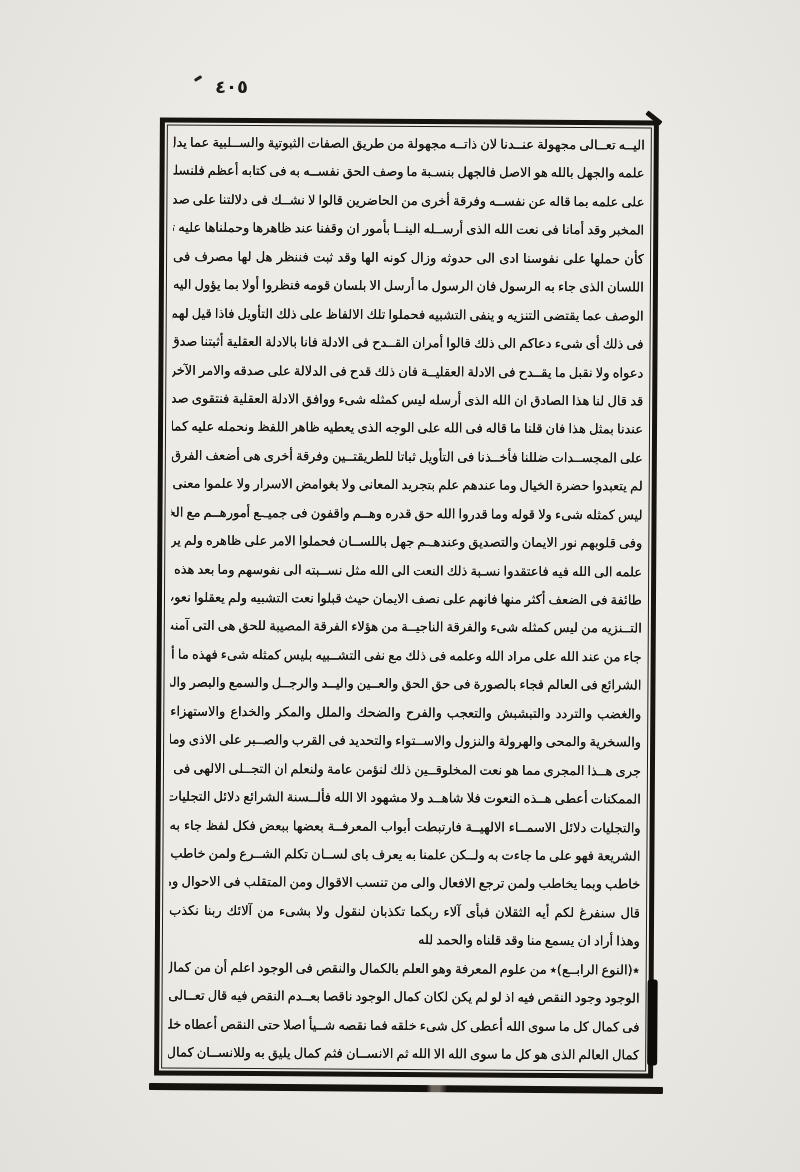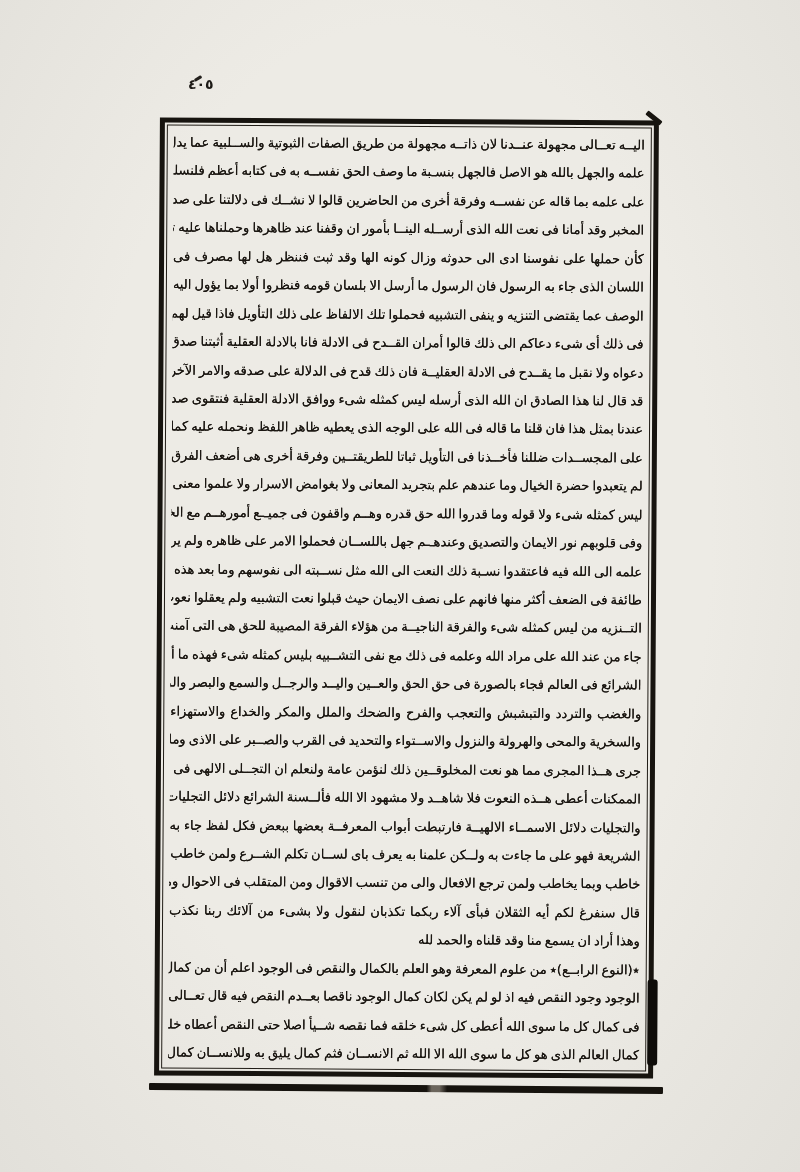--- a/index.html
+++ b/index.html
@@ -4,22 +4,22 @@
 <style>
   html,body{margin:0;padding:0;}
   body{
     width:800px;height:1172px;position:relative;overflow:hidden;
     background:radial-gradient(ellipse at 50% 45%, #edebe5 55%, #e2e0da 100%);
     font-family:"DejaVu Sans",sans-serif;
   }
   .page{position:absolute;inset:0;}
   
   .pageno{
-    position:absolute;left:188px;top:76px;width:60px;text-align:left;
-    font-size:14px;font-weight:bold;color:#1d1a16;direction:rtl;
+    position:absolute;left:188px;top:76px;width:60px;text-align:right;
+    font-size:18px;font-weight:bold;color:#1d1a16;direction:rtl;
     letter-spacing:1px;
   }
   .pageno-tick{
     position:absolute;left:6px;top:1px;width:8px;height:2.6px;
     background:#23201c;transform:rotate(-32deg);border-radius:1px;
   }
   
   .frame{
     position:absolute;left:157px;top:119px;width:499px;height:958px;
     box-sizing:border-box;border:5px solid #17140f;

